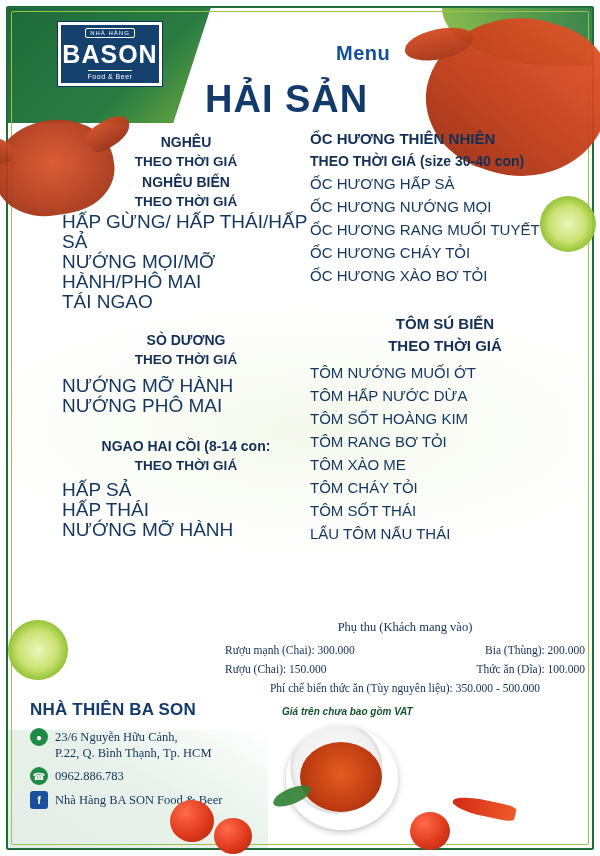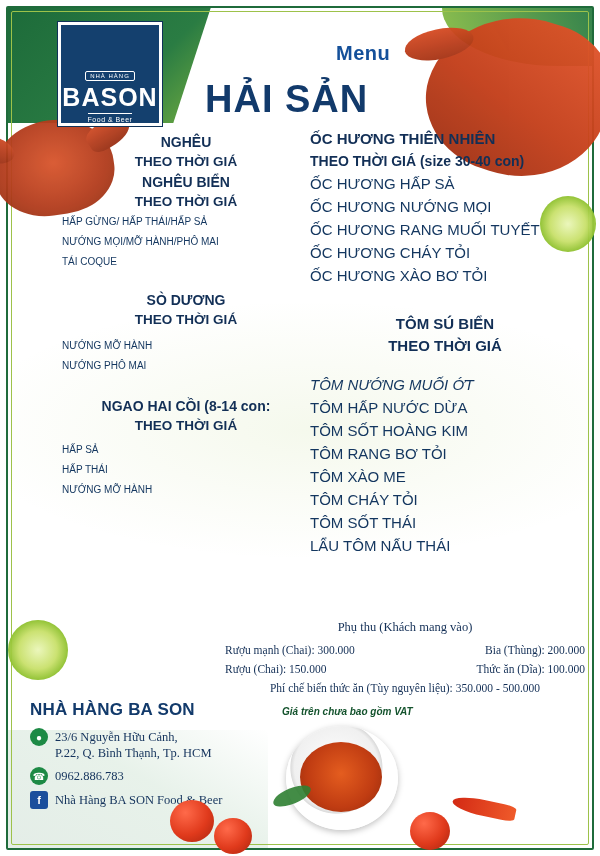--- a/index.html
+++ b/index.html
@@ -56,25 +56,25 @@
   .swoosh{
     position:absolute; left:-40px; top:300px;
     width:700px; height:260px;
     border-radius:50%;
     background:radial-gradient(closest-side, rgba(157,194,74,.10), rgba(157,194,74,0));
   }
 
   
   .logo{
     position:absolute; left:58px; top:22px;
-    width:104px; height:104px;
+    width:104px; height:64px;
     background:#14406e;
     border:3px solid #ffffff;
     box-shadow:0 0 0 1px #0f3258;
-    display:flex; flex-direction:column; align-items:center; justify-content:flex-end;
+    display:flex; flex-direction:column; align-items:center; justify-content:center;
     color:#ffffff;
   }
   .logo .l1{ font-size:6px; letter-spacing:1px; border:1px solid #fff; padding:1px 4px; border-radius:2px; }
   .logo .l2{ font-size:25px; font-weight:bold; letter-spacing:1px; line-height:1.05; margin-top:3px;}
   .logo .l3{ font-size:7px; letter-spacing:.5px; margin-top:3px; border-top:1px solid #fff; padding-top:2px;}
 
   
   .menu-word{
     position:absolute; left:336px; top:42px;
     font-size:20px; font-weight:bold; color:#14509a;
@@ -165,21 +165,21 @@
   }
   .col-right{
     position:absolute; left:310px; top:128px; width:270px;
   }
   .grp{ margin-bottom:12px; }
   .grp .hd{ font-weight:bold; font-size:14px; text-align:center; color:#122f56; line-height:20px; }
   .grp .hd2{ font-weight:bold; font-size:13.5px; text-align:center; color:#122f56; line-height:20px; }
   .right-hd{ font-weight:bold; font-size:15px; color:#122f56; line-height:22px; }
   .right-hd.ctr{ text-align:center; }
   .right-item{ font-size:15px; line-height:23px; color:#13365f; }
-  .left-item{ font-size:10px; line-height:20px; color:#13365f; }
+  .left-item{ font-size:19px; line-height:20px; color:#13365f; }
 
   
   .surcharge{
     position:absolute; left:225px; top:620px; width:360px;
     font-family:"Liberation Serif", serif;
     color:#132f56;
   }
   .surcharge .sc-title{ font-weight:normal; font-size:12.5px; text-align:center; margin-bottom:6px; }
   .sc-row{ display:flex; justify-content:space-between; font-size:11.5px; line-height:19px;gap:8px; }
   .sc-row span{ white-space:nowrap; }
@@ -234,21 +234,21 @@
 
   <div class="col-left">
 
     <div class="grp">
       <div class="hd">NGHÊU</div>
       <div class="hd2">THEO THỜI GIÁ</div>
       <div class="hd">NGHÊU BIỂN</div>
       <div class="hd2">THEO THỜI GIÁ</div>
       <div class="left-item">HẤP GỪNG/ HẤP THÁI/HẤP SẢ</div>
       <div class="left-item">NƯỚNG MỌI/MỠ HÀNH/PHÔ MAI</div>
-      <div class="left-item">TÁI COQUE</div>
+      <div class="left-item">TÁI NGAO</div>
     </div>
 
 
     <div class="grp" style="margin-top:18px;">
       <div class="hd">SÒ DƯƠNG</div>
       <div class="hd2">THEO THỜI GIÁ</div>
       <div class="left-item" style="margin-top:6px;">NƯỚNG MỠ HÀNH</div>
       <div class="left-item">NƯỚNG PHÔ MAI</div>
     </div>
 
@@ -269,21 +269,21 @@
       <div class="right-item">ỐC HƯƠNG HẤP SẢ</div>
       <div class="right-item">ỐC HƯƠNG NƯỚNG MỌI</div>
       <div class="right-item">ỐC HƯƠNG RANG MUỐI TUYẾT</div>
       <div class="right-item">ỐC HƯƠNG CHÁY TỎI</div>
       <div class="right-item">ỐC HƯƠNG XÀO BƠ TỎI</div>
     </div>
 
     <div class="grp" style="margin-top:26px;">
       <div class="right-hd ctr">TÔM SÚ BIỂN</div>
       <div class="right-hd ctr">THEO THỜI GIÁ</div>
-      <div class="right-item" style="margin-top:16px;font-style:italic;">TÔM NƯỚNG MUỐI ỚT</div>
+      <div class="right-item" style="margin-top:4px;">TÔM NƯỚNG MUỐI ỚT</div>
       <div class="right-item">TÔM HẤP NƯỚC DỪA</div>
       <div class="right-item">TÔM SỐT HOÀNG KIM</div>
       <div class="right-item">TÔM RANG BƠ TỎI</div>
       <div class="right-item">TÔM XÀO ME</div>
       <div class="right-item">TÔM CHÁY TỎI</div>
       <div class="right-item">TÔM SỐT THÁI</div>
       <div class="right-item">LẨU TÔM NẤU THÁI</div>
     </div>
   </div>
 
@@ -296,21 +296,21 @@
     <div class="sc-row">
       <span>Rượu (Chai): 150.000</span>
       <span>Thức ăn (Dĩa): 100.000</span>
     </div>
     <div class="sc-full">Phí chế biến thức ăn (Tùy nguyên liệu): 350.000 - 500.000</div>
   </div>
 
   <div class="vat">Giá trên chưa bao gồm VAT</div>
 
   <div class="footer">
-    <div class="shop">NHÀ HÀNG BA SON</div>
+    <div class="shop">NHÀ THIÊN BA SON</div>
 
     <div class="frow">
       <span class="ficon">●</span>
       <span class="ftext">23/6 Nguyễn Hữu Cảnh,</span>
     </div>
     <div class="frow" style="padding-left:25px;margin-top:-6px;">
       <span class="ftext">P.22, Q. Bình Thạnh, Tp. HCM</span>
     </div>
 
     <div class="frow">

